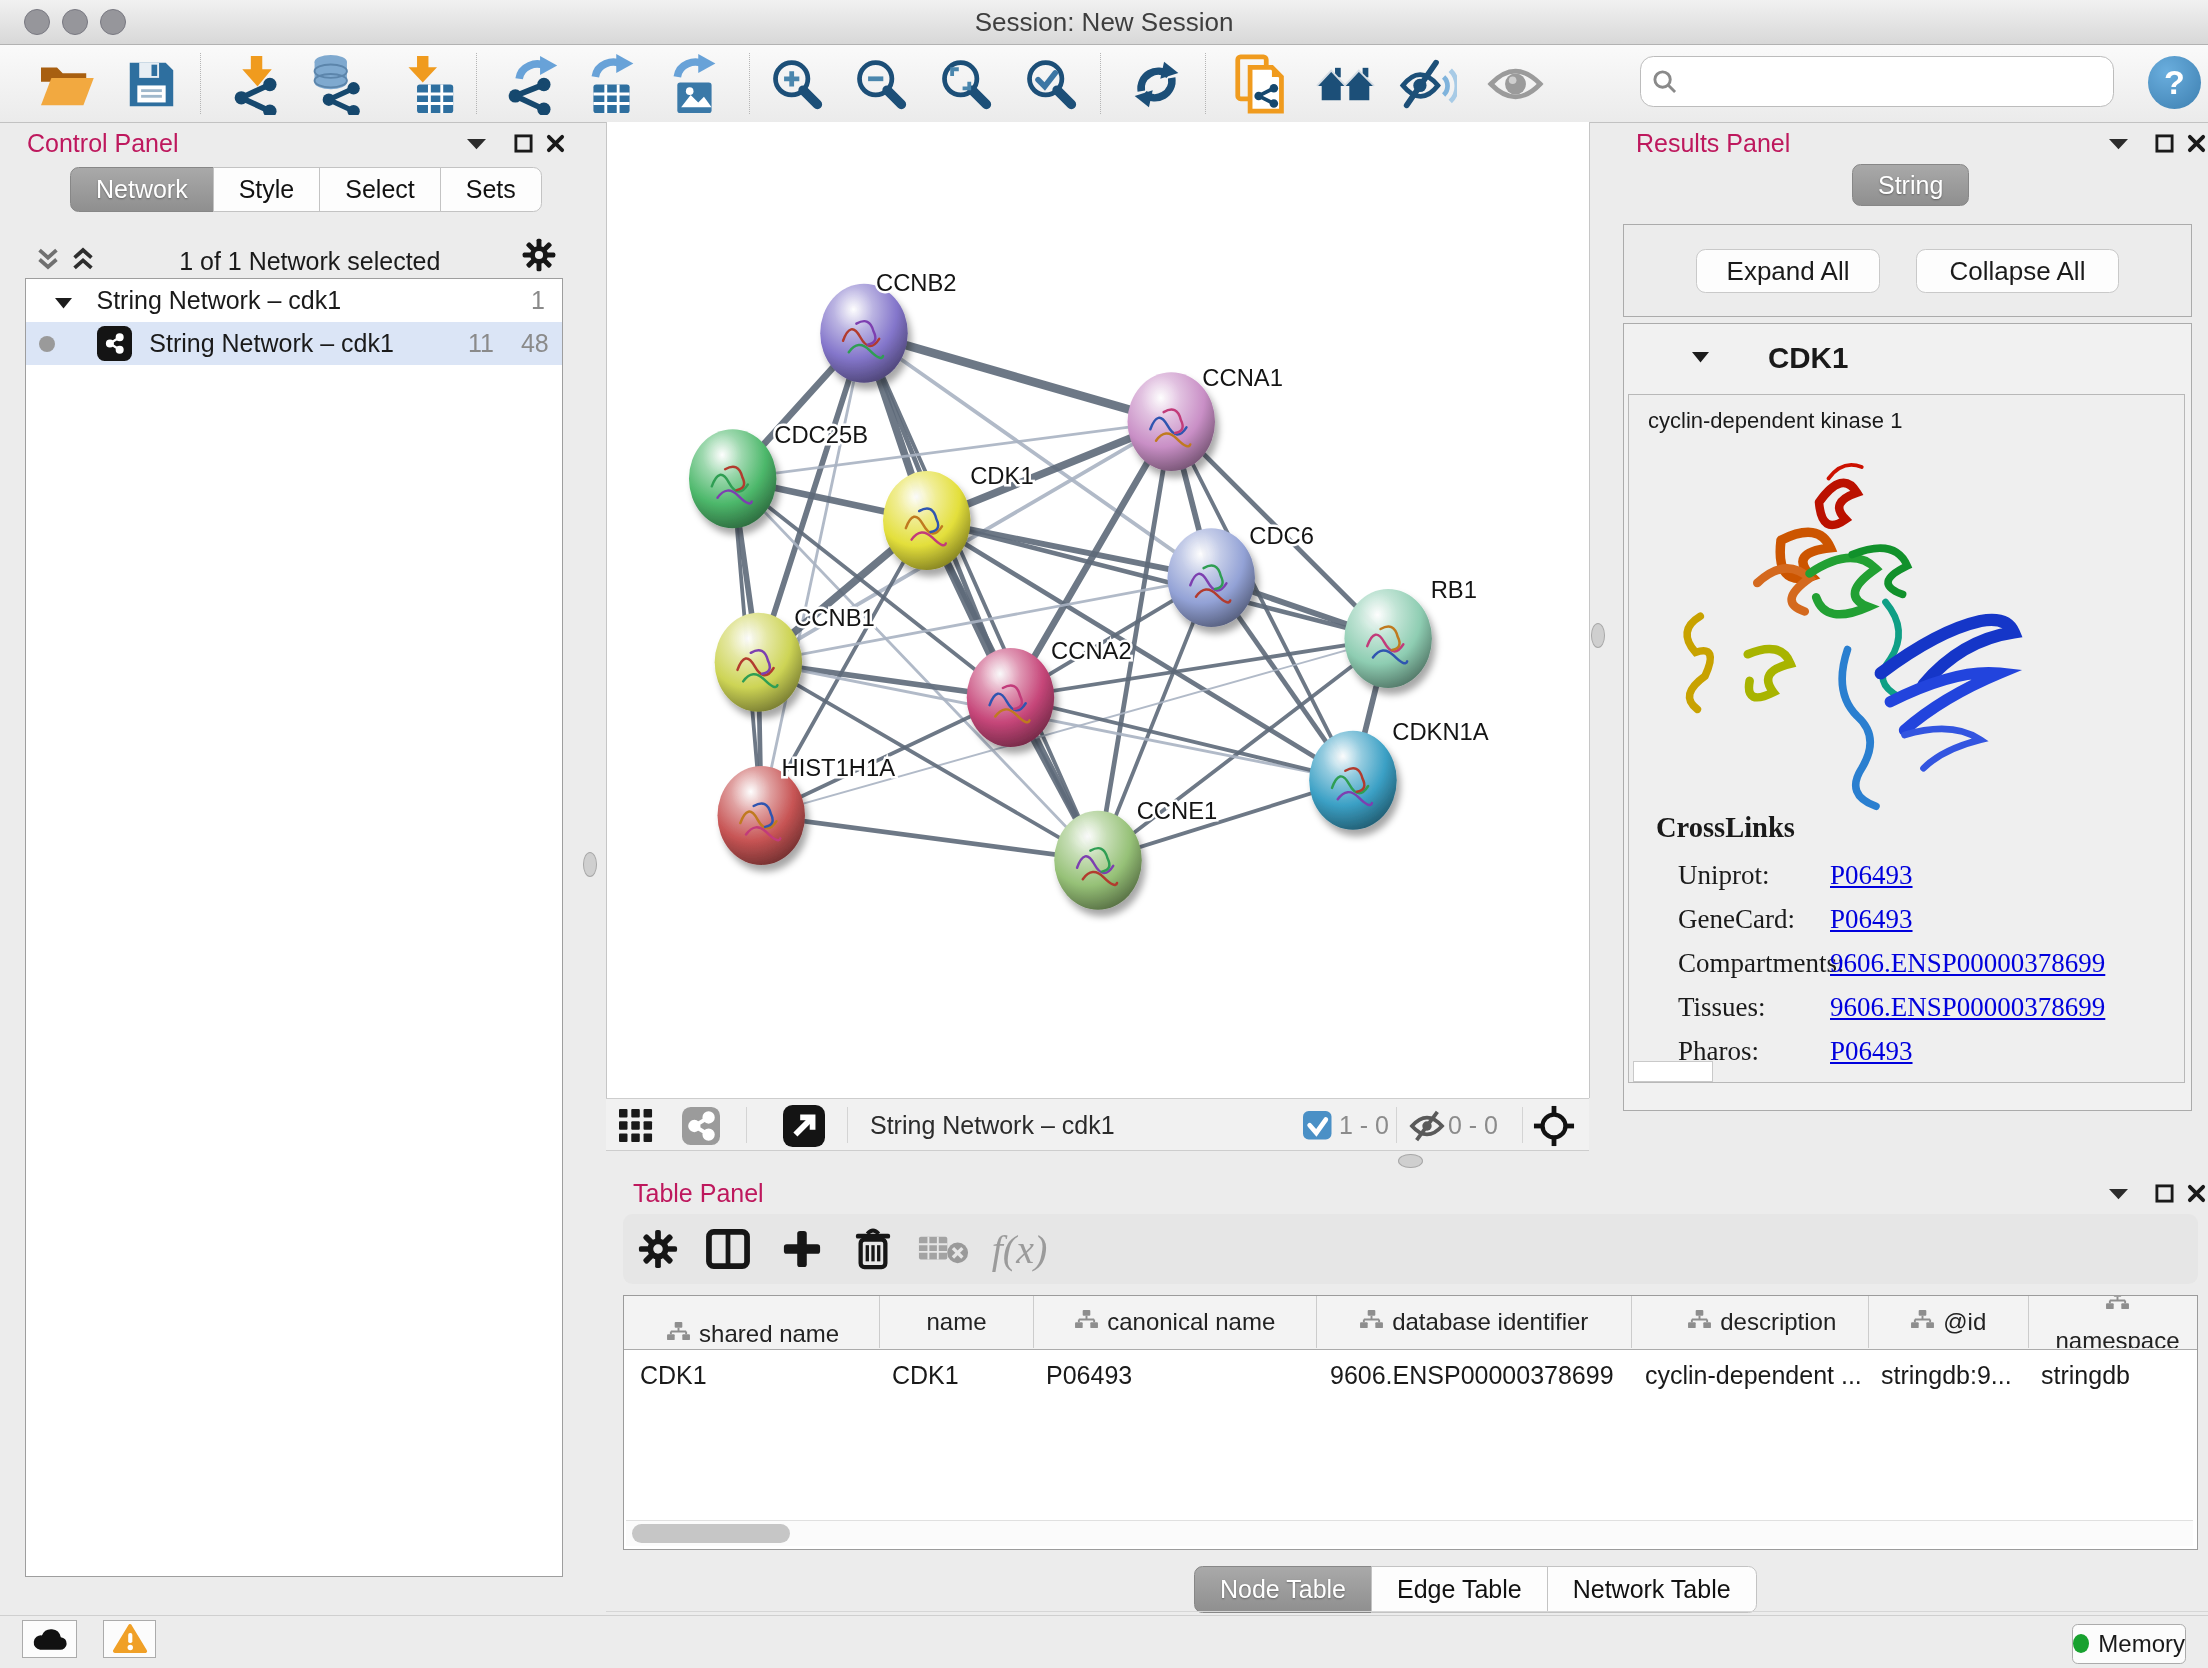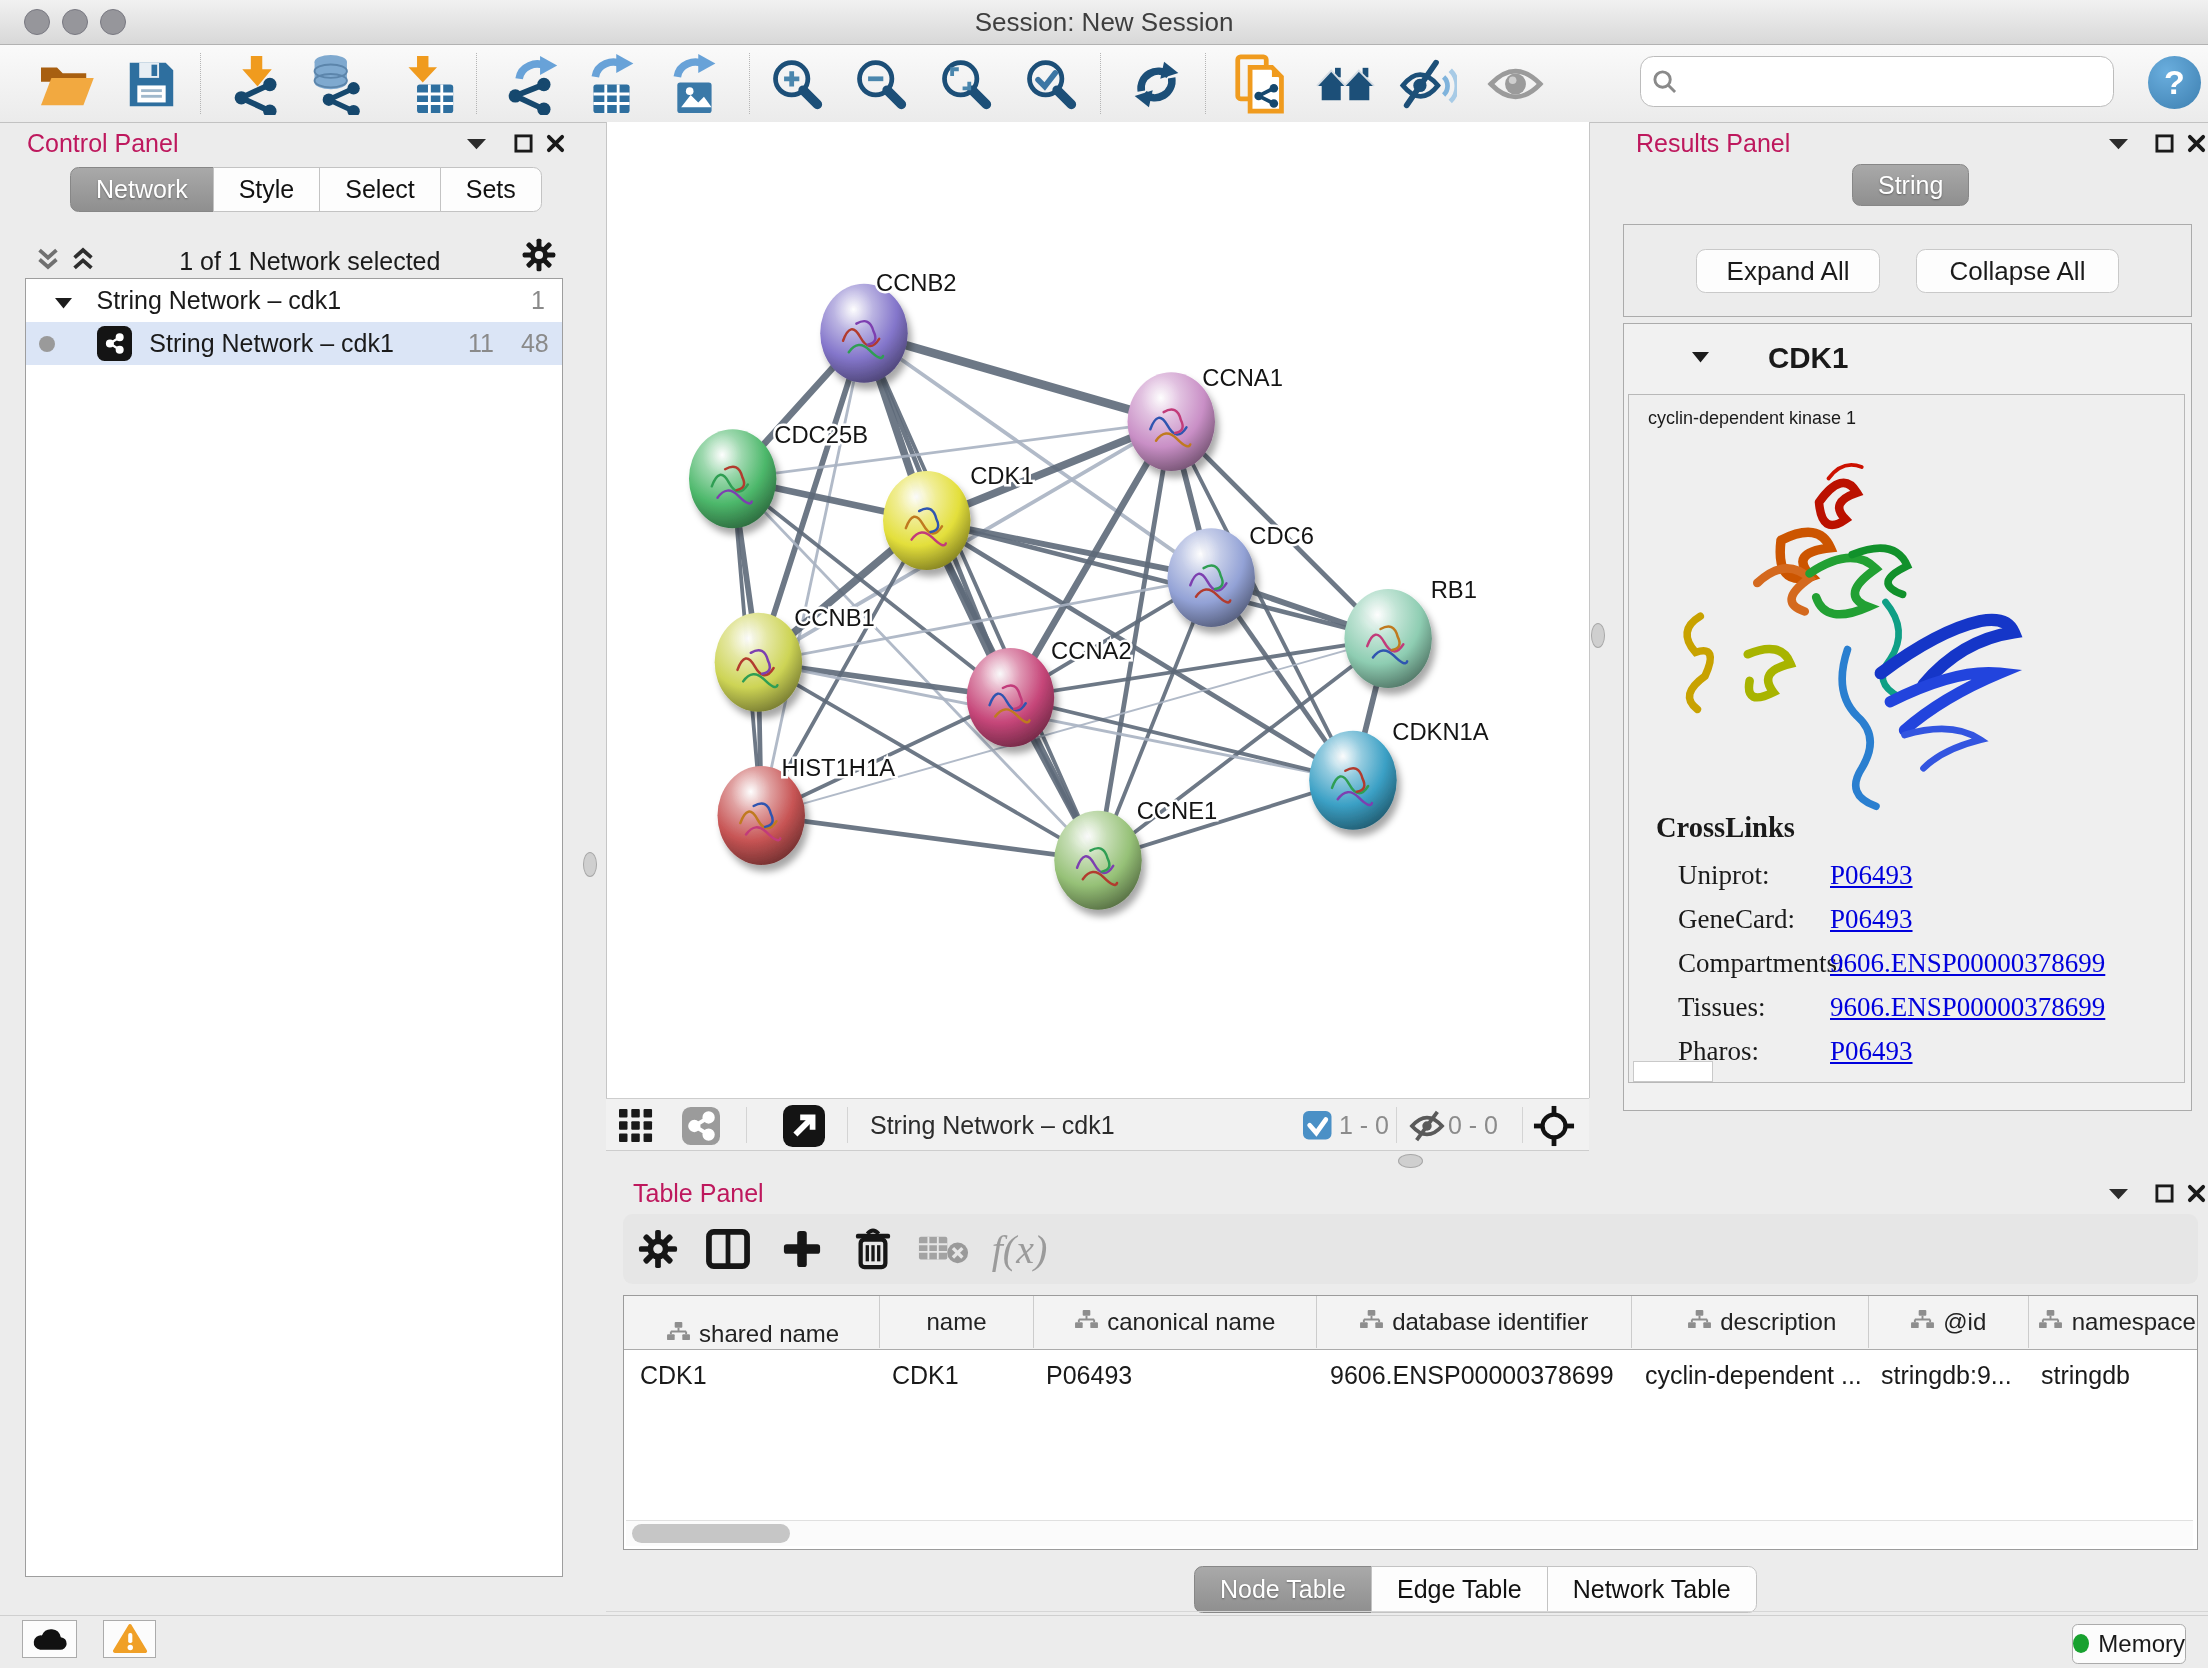--- a/index.html
+++ b/index.html
@@ -641,21 +641,21 @@
 
   <div class="rbox" style="left:1623px;top:323px;width:569px;height:788px;background:#f1f1f1">
     <div style="position:relative;height:68px;display:flex;align-items:center">
       <span style="margin-left:68px"><svg width="17" height="12.4" viewBox="0 0 18 13">
             <polygon points="0,1 18,1 9,12" fill="#1c1c1c"></polygon>
           </svg></span>
       <span style="margin-left:59px;font-size:29.5px;font-weight:bold">CDK1</span>
     </div>
   </div>
   <div class="descbox">
-    <div style="position:absolute;left:19px;top:13.3px;font-size:18px">cyclin-dependent kinase 1</div>
+    <div style="position:absolute;left:19px;top:13.3px;font-size:22px">cyclin-dependent kinase 1</div>
     <svg style="position:absolute;left:38px;top:55px" width="380" height="380" viewBox="0 0 400 400">
       <g fill="none" stroke-linecap="round">
         <path d="M160 55 q25 -35 40 -10 q-30 10 -12 28 q-25 18 -28 -18" stroke="#bb1100" stroke-width="9"></path>
         <path d="M120 95 q40 -20 52 8 q-45 5 -20 30 q-38 12 -32 -38" stroke="#cc5500" stroke-width="10"></path>
         <path d="M95 140 q30 -28 55 -5 q-35 25 -5 35" stroke="#d4691e" stroke-width="9"></path>
         <path d="M35 175 q-25 15 -5 38 q25 -8 10 25 q-28 20 -8 35" stroke="#c8a200" stroke-width="8"></path>
         <path d="M85 215 q35 -15 45 10 q-35 8 -18 30 q-30 15 -25 -12" stroke="#a8b400" stroke-width="9"></path>
         <path d="M150 130 q45 -30 70 -5 q-40 28 -8 40 q-45 20 -55 -10" stroke="#22a033" stroke-width="9"></path>
         <path d="M195 110 q45 -18 58 12 q-38 18 -5 30" stroke="#11912b" stroke-width="8"></path>
         <path d="M230 160 q25 30 5 60 q-20 25 10 40" stroke="#0f9f85" stroke-width="7"></path>
@@ -808,21 +808,21 @@
           <span><svg width="23" height="21" viewBox="0 0 24 22">
               <g fill="#8e8e8e">
                 <rect x="8" y="1" width="8" height="6" rx="1"></rect>
                 <rect x="0" y="14" width="8" height="6" rx="1"></rect>
                 <rect x="16" y="14" width="8" height="6" rx="1"></rect>
               </g>
               <path d="M12 7v4M4 14v-3M20 14v-3M4 11h16" stroke="#8e8e8e" stroke-width="2" fill="none"></path>
             </svg></span>
           <span>@id</span>
         </div>
-        <div class="th" style="left: 1404px; width: 178px;">
+        <div class="th" style="left: 1404px; width: 178px; flex-direction: column;">
           <span><svg width="23" height="21" viewBox="0 0 24 22">
               <g fill="#8e8e8e">
                 <rect x="8" y="1" width="8" height="6" rx="1"></rect>
                 <rect x="0" y="14" width="8" height="6" rx="1"></rect>
                 <rect x="16" y="14" width="8" height="6" rx="1"></rect>
               </g>
               <path d="M12 7v4M4 14v-3M20 14v-3M4 11h16" stroke="#8e8e8e" stroke-width="2" fill="none"></path>
             </svg></span>
           <span>namespace</span>
         </div>

